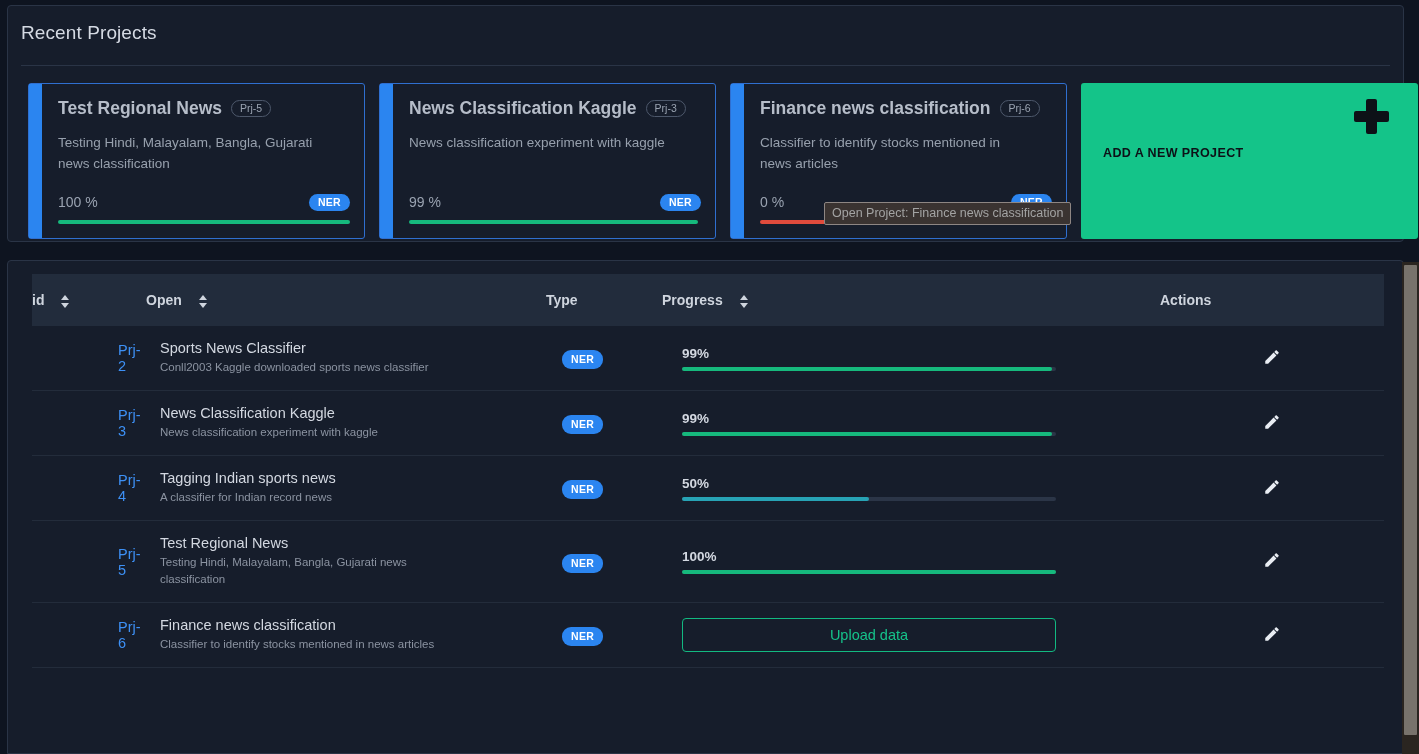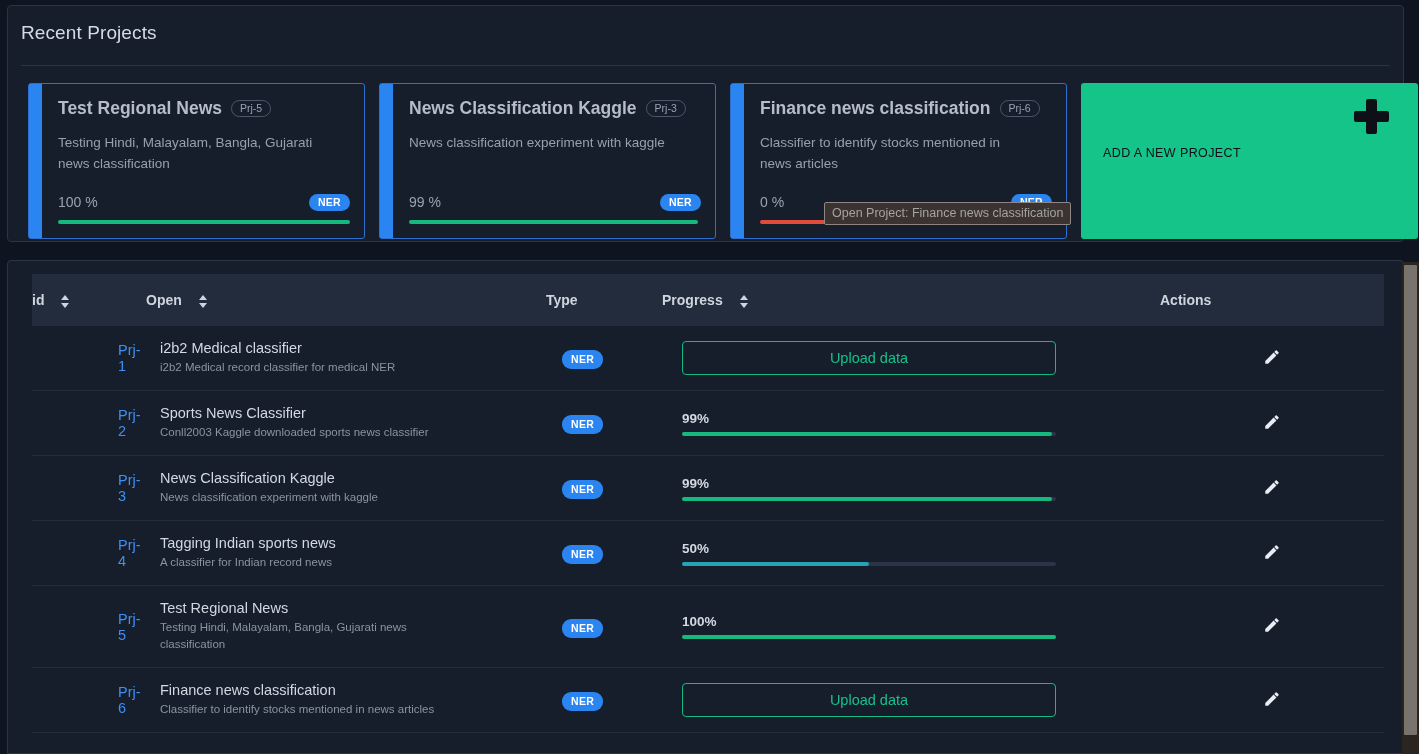--- a/index.html
+++ b/index.html
@@ -141,21 +141,21 @@
     position: absolute;
     background: #0d1117;
     border-radius: 2px;
   }
   #add-plus::before { left: 14px; top: 2px; width: 11px; height: 35px; }
   #add-plus::after  { top: 14px; left: 2px; height: 11px; width: 35px; }
   #add-label {
     position: absolute;
     left: 22px; top: 63px;
     font-size: 12.5px;
-    font-weight: normal;
+    font-weight: bold;
     color: #0d1117;
     letter-spacing: .4px;
   }
 
   
   #tooltip {
     position: absolute;
     left: 824px; top: 202px;
     background: #3a3331;
     border: 1px solid #8e8683;
@@ -430,34 +430,20 @@
           </th>
           <th class="h-act">
             <span class="th-inner">
                 <span>Actions</span>
               </span>
           </th>
         </tr>
       </thead>
       <tbody id="table-body">
           <tr>
-            <td class="cell-id"><a href="#" class="id-link">Prj-1</a></td>
-            <td class="cell-name">
-              <div class="row-name">i2b2 Medical classifier</div>
-              <div class="row-sub">i2b2 Medical record classifier for medical NER</div>
-            </td>
-            <td class="cell-type"><span class="badge-ner">NER</span></td>
-            <td class="cell-prog">
-              <button class="upload-btn">Upload data</button>
-            </td>
-            <td class="cell-act"><span class="pencil"><svg width="18" height="18" viewBox="0 0 24 24" fill="#e9edf3">
-                  <path d="M3 17.2V21h3.8L17.9 9.9l-3.8-3.8L3 17.2zM20.7 7.1c.4-.4.4-1 0-1.4l-2.4-2.4c-.4-.4-1-.4-1.4 0l-1.9 1.9 3.8 3.8 1.9-1.9z"></path>
-                </svg></span></td>
-          </tr>
-          <tr>
             <td class="cell-id"><a href="#" class="id-link">Prj-2</a></td>
             <td class="cell-name">
               <div class="row-name">Sports News Classifier</div>
               <div class="row-sub">Conll2003 Kaggle downloaded sports news classifier</div>
             </td>
             <td class="cell-type"><span class="badge-ner">NER</span></td>
             <td class="cell-prog">
               <div class="prog-wrap">
                 <div class="prog-pct">99%</div>
                 <div class="prog-track">

